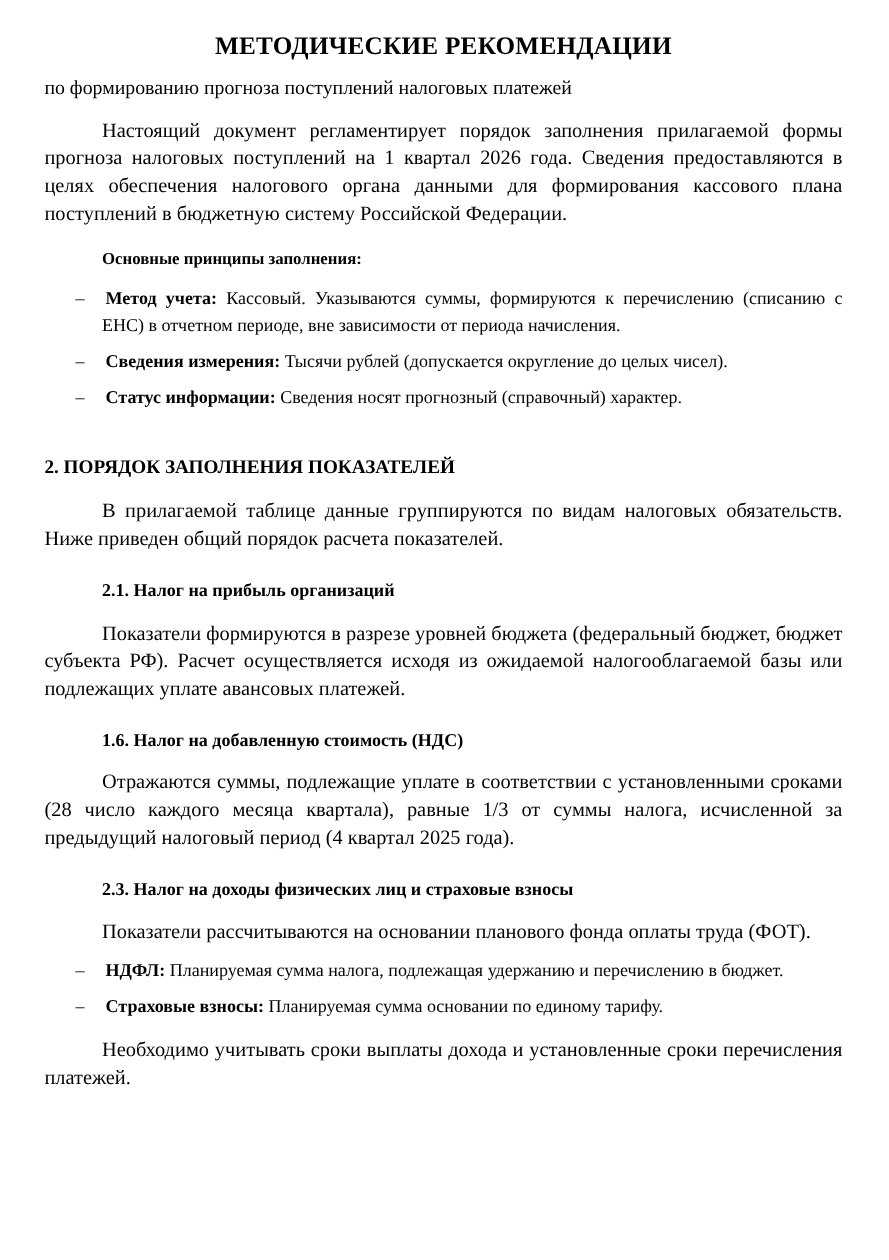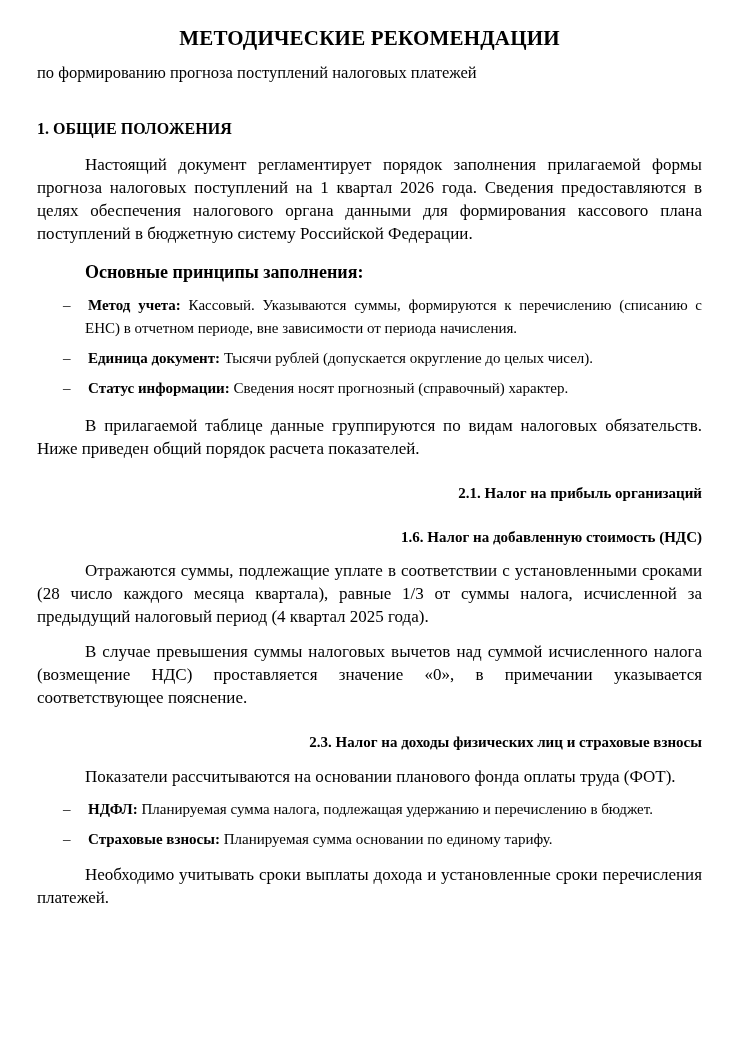--- a/index.html
+++ b/index.html
@@ -43,40 +43,40 @@
   .section-heading {
     font-size: 16px;
     font-weight: bold;
     text-align: left;
     margin: 36px 0 0 0;
     line-height: 1.25;
   }
   .sub-heading {
     font-size: 15px;
     font-weight: bold;
-    text-align: right;
+    text-align: left;
     margin: 24px 0 0 48px;
     line-height: 1.3;
   }
 
   
   p.body {
     font-size: 17px;
     line-height: 23px;
     text-align: justify;
     text-align-last: left;
     margin: 14px 0 0 0;
     text-indent: 48px;
     hyphens: none;
   }
   p.body.tight {
     margin-top: 12px;
   }
   p.lead-bold {
-    font-size: 18px;
+    font-size: 14px;
     font-weight: bold;
     line-height: 23px;
     margin: 16px 0 0 0;
     text-indent: 48px;
     text-align: left;
   }
 
   
   ul.dash-list {
     list-style: none;
@@ -110,46 +110,46 @@
 </style>
 </head>
 <body>
 
 <div class="page">
 
   <h1 class="doc-title">МЕТОДИЧЕСКИЕ РЕКОМЕНДАЦИИ</h1>
 
   <div class="doc-subtitle">по формированию прогноза поступлений налоговых платежей</div>
 
-  <h2 class="section-heading">1. ОБЩИЕ ПОЛОЖЕНИЯ</h2>
 
   <p class="body">Настоящий документ регламентирует порядок заполнения прилагаемой формы прогноза налоговых поступлений на 1 квартал 2026 года. Сведения предоставляются в целях обеспечения налогового органа данными для формирования кассового плана поступлений в бюджетную систему Российской Федерации.</p>
 
   <p class="lead-bold">Основные принципы заполнения:</p>
 
   <ul class="dash-list">
     <li>
       <span class="dash">–</span><b>Метод учета:</b><span> Кассовый. Указываются суммы, формируются к перечислению (списанию с ЕНС) в отчетном периоде, вне зависимости от периода начисления.</span>
     </li>
     <li>
-      <span class="dash">–</span><b>Единица документ:</b><span> Тысячи рублей (допускается округление до целых чисел).</span>
+      <span class="dash">–</span><b>Сведения измерения:</b><span> Тысячи рублей (допускается округление до целых чисел).</span>
     </li>
     <li>
       <span class="dash">–</span><b>Статус информации:</b><span> Сведения носят прогнозный (справочный) характер.</span>
     </li>
   </ul>
 
+  <h2 class="section-heading">2. ПОРЯДОК ЗАПОЛНЕНИЯ ПОКАЗАТЕЛЕЙ</h2>
 
   <p class="body">В прилагаемой таблице данные группируются по видам налоговых обязательств. Ниже приведен общий порядок расчета показателей.</p>
 
   <h3 class="sub-heading">2.1. Налог на прибыль организаций</h3>
+  <p class="body tight">Показатели формируются в разрезе уровней бюджета (федеральный бюджет, бюджет субъекта РФ). Расчет осуществляется исходя из ожидаемой налогооблагаемой базы или подлежащих уплате авансовых платежей.</p>
 
   <h3 class="sub-heading">1.6. Налог на добавленную стоимость (НДС)</h3>
   <p class="body tight">Отражаются суммы, подлежащие уплате в соответствии с установленными сроками (28 число каждого месяца квартала), равные 1/3 от суммы налога, исчисленной за предыдущий налоговый период (4 квартал 2025 года).</p>
-  <p class="body tight">В случае превышения суммы налоговых вычетов над суммой исчисленного налога (возмещение НДС) проставляется значение «0», в примечании указывается соответствующее пояснение.</p>
 
   <h3 class="sub-heading">2.3. Налог на доходы физических лиц и страховые взносы</h3>
   <p class="body tight">Показатели рассчитываются на основании планового фонда оплаты труда (ФОТ).</p>
 
   <ul class="dash-list">
     <li>
       <span class="dash">–</span><b>НДФЛ:</b><span> Планируемая сумма налога, подлежащая удержанию и перечислению в бюджет.</span>
     </li>
     <li>
       <span class="dash">–</span><b>Страховые взносы:</b><span> Планируемая сумма основании по единому тарифу.</span>

